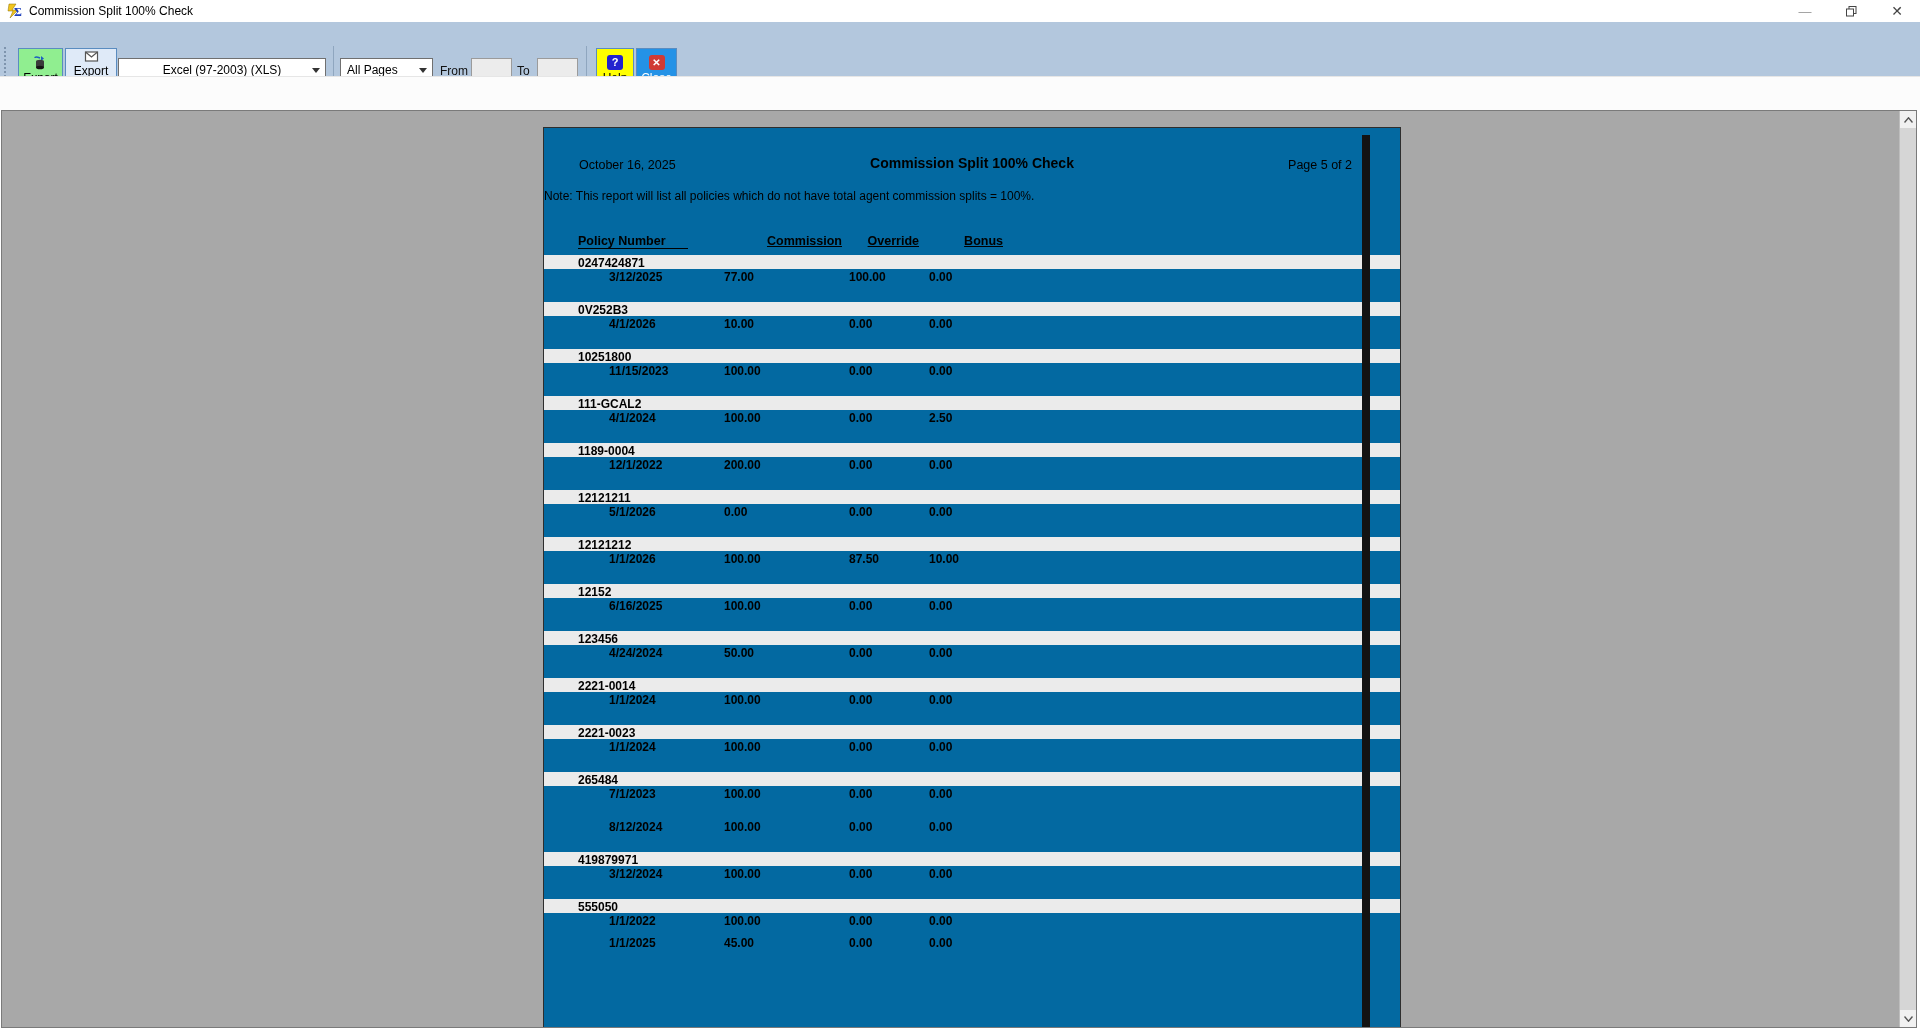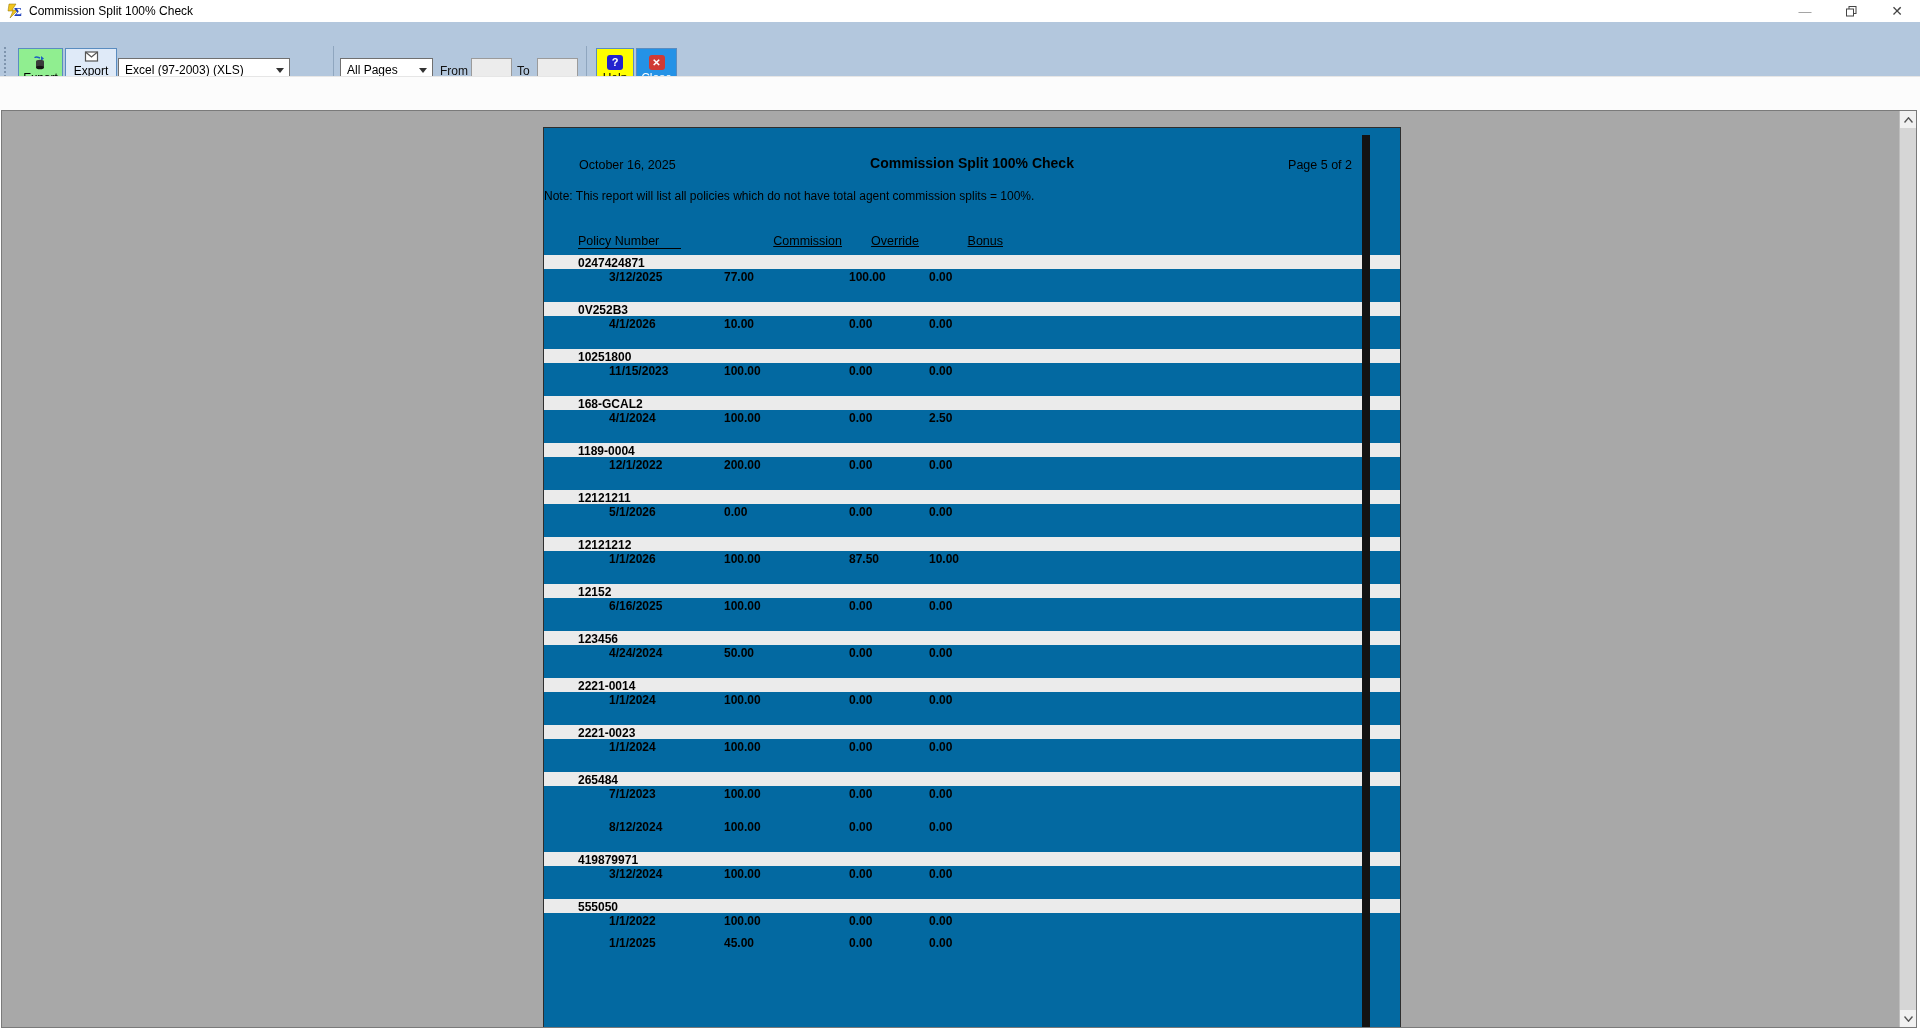--- a/index.html
+++ b/index.html
@@ -24,21 +24,21 @@
   .btn-help   { left:596px; width:38px; background:var(--help-yellow,#ffff00); }
   .btn-close  { left:636px; width:41px; background:var(--close-blue,#2492e6); color:#fff; }
   .ico16 { width:17px; height:15px; margin-bottom:1px; }
   .badge { width:16px; height:15px; border-radius:3px; display:flex; align-items:center; justify-content:center;
            color:#fff; font-weight:bold; font-size:11px; margin-bottom:2px; }
   .badge.q { background:var(--help-icon-blue,#2222cc); }
   .badge.x { background:var(--close-icon-red,#d03a34); font-size:10px; }
   .combo { position:absolute; top:36px; height:24px; background:#fff; border:1px solid #707070; font-size:12px; color:#000;
            display:flex; align-items:center; padding:0 6px; }
   .combo .caret { position:absolute; right:5px; top:9px; width:0; height:0; border-left:4px solid transparent; border-right:4px solid transparent; border-top:5px solid #333; }
-  .combo.fmt { left:118px; width:172px; }
+  .combo.fmt { left:118px; width:208px;justify-content:center; }
   .combo.pgs { left:340px; width:93px; }
   .tsep { position:absolute; top:24px; height:48px; border-left:1px solid #8fa6bf; }
   .tlabel { position:absolute; top:42px; font-size:12px; color:#111; }
   .tinput { position:absolute; top:36px; width:41px; height:24px; background:#ececec; border:1px solid #9b9b9b; }
 
   
   .navbar { position:absolute; left:0; top:76px; width:1920px; height:34px; background:#fcfcfc; border-top:1px solid #e6e6e6; }
   .nico { position:absolute; top:85px; width:18px; height:16px; display:flex; align-items:center; justify-content:center; }
   .nsep { position:absolute; top:83px; height:20px; border-left:1px solid #d9d9d9; }
   .pageinput { position:absolute; left:182px; top:83px; width:102px; height:21px; border:1px solid #c6c6c6; font-size:12px; padding:0 4px; font-family:"Liberation Sans",sans-serif; }
@@ -50,21 +50,21 @@
   .sbtn { position:absolute; left:0; width:17px; height:17px; background:#f1f1f1; display:flex; align-items:center; justify-content:center; }
   .sbtn.up { top:0; } .sbtn.dn { bottom:0; }
 
   
   .page { position:absolute; left:541px; top:16px; width:858px; height:902px; background:#0369a1; border:1px solid #2e2e2e; }
   .pshadow { position:absolute; left:1360px; top:24px; width:8px; height:894px; background:#131313; }
   .rp-date { position:absolute; left:35px; top:30px; font-size:12.5px; color:#000; }
   .rp-title { position:absolute; left:0; top:27px; width:100%; text-align:center; font-size:14px; font-weight:bold; color:#000; }
   .rp-pageinfo { position:absolute; right:48px; top:30px; font-size:12.5px; color:#000; }
   .rp-note { position:absolute; left:0; top:61px; width:100%; font-size:12px; color:#000; }
-  .cols { position:absolute; left:0; top:106px; width:100%; height:17px; font-size:12.5px; font-weight:normal; }
+  .cols { position:absolute; left:0; top:106px; width:100%; height:17px; font-size:12.5px; font-weight:bold; }
   .cols .c-pol { position:absolute; left:34px; top:0; border-bottom:1px solid #000; padding-right:22px; }
   .cnum { position:absolute; top:0; text-align:right; }
   .cnum span { text-decoration:underline; }
   .c-com { left:180px; width:118px; }
   .c-ovr { left:305px; width:70px; }
   .c-bon { left:385px; width:74px; }
   .rows { position:absolute; left:0; top:127px; width:100%; }
   .group { margin-bottom:18px; }
   .band { height:14px; background:var(--band-gray,#ebebeb); line-height:14px; }
   .band .pnum { margin-left:34px; font-size:12px; font-weight:bold; color:#000; }
@@ -252,21 +252,21 @@
         <div class="group">
           <div class="band"><span class="pnum">10251800</span></div>
           <div class="vrow">
             <span class="d">11/15/2023</span>
             <span class="n com">100.00</span>
             <span class="n ovr">0.00</span>
             <span class="n bon">0.00</span>
           </div>
         </div>
         <div class="group">
-          <div class="band"><span class="pnum">168-GCAL2</span></div>
+          <div class="band"><span class="pnum">111-GCAL2</span></div>
           <div class="vrow">
             <span class="d">4/1/2024</span>
             <span class="n com">100.00</span>
             <span class="n ovr">0.00</span>
             <span class="n bon">2.50</span>
           </div>
         </div>
         <div class="group">
           <div class="band"><span class="pnum">1189-0004</span></div>
           <div class="vrow">

